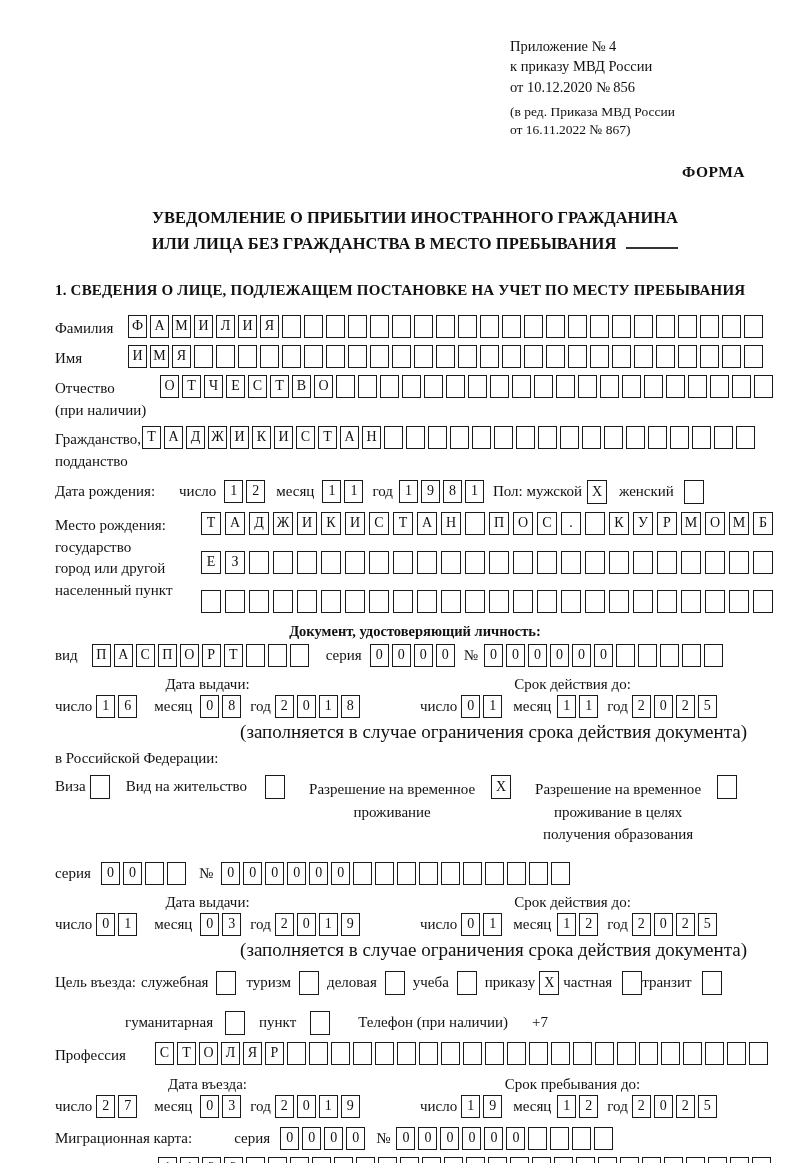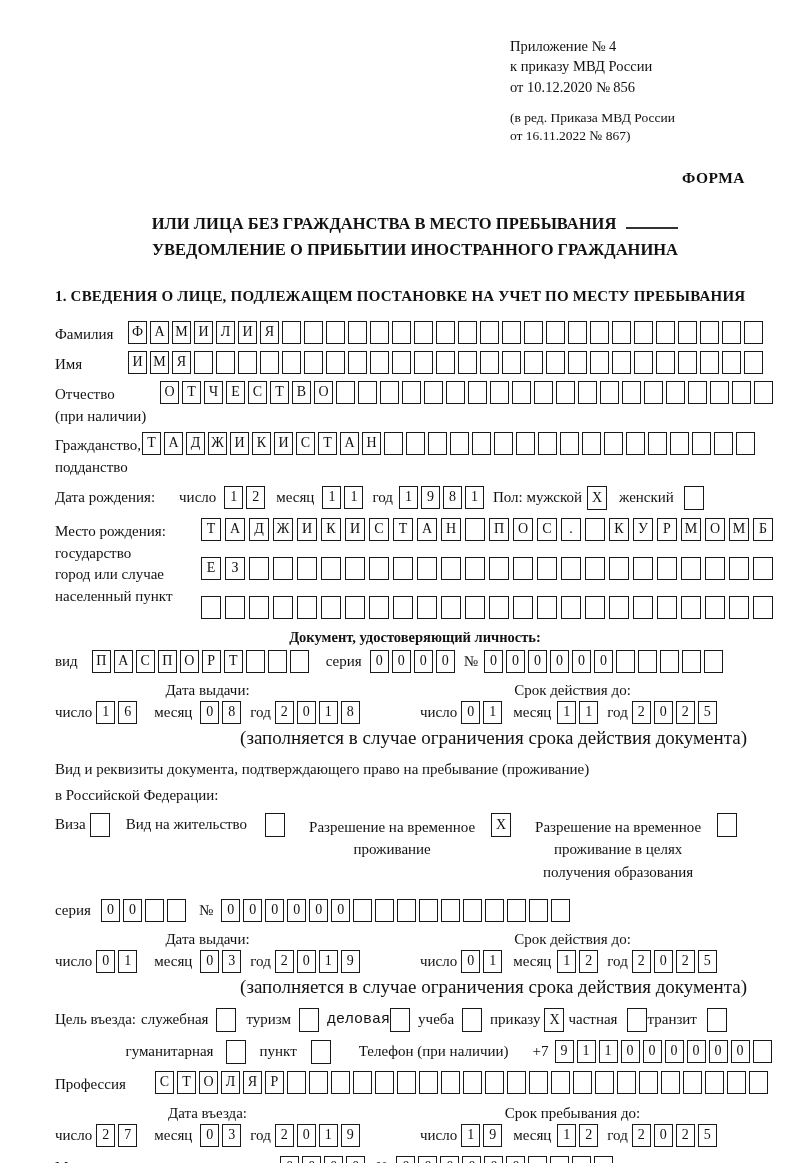--- a/index.html
+++ b/index.html
@@ -1,20 +1,20 @@
 <!DOCTYPE html>
 <html><head>
 <meta charset="utf-8">
 <style>
   *{margin:0;padding:0;box-sizing:border-box;}
   html,body{background:#fff;}
   body{width:800px;font-family:"Liberation Serif","DejaVu Serif",serif;color:#111;}
   .page{width:800px;min-height:1163px;background:#fff;padding:36px 25px 28px 55px;}
   .apx{margin-left:455px;font-size:14.5px;line-height:1.4;}
-  .apx2{margin-left:455px;font-size:13.5px;line-height:1.35;margin-top:12px;}
+  .apx2{margin-left:455px;font-size:13.5px;line-height:1.35;margin-top:6px;}
   .forma{margin-top:24px;text-align:right;padding-right:30px;font-weight:bold;font-size:15.5px;letter-spacing:.5px;}
   .title{margin-top:24px;text-align:center;font-weight:bold;font-size:16.5px;line-height:1.55;}
   .blank{display:inline-block;width:52px;border-bottom:2.5px solid #333;height:13px;margin-left:10px;}
   .sec{margin-top:26px;font-weight:bold;font-size:15px;letter-spacing:.2px;}
   .frow{display:flex;align-items:flex-start;margin-top:5px;}
   .lbl{font-size:15px;line-height:1.45;flex:0 0 auto;padding-top:3px;}
   .cells{white-space:nowrap;flex:0 0 auto;}
   .cell{display:inline-block;width:19px;height:23px;border:1.5px solid #1a1a1a;margin-right:3px;text-align:center;font-size:14px;line-height:20px;vertical-align:top;background:#fff;}
   .wide .cell{width:20px;margin-right:4px;}
   .vgap{margin-top:16px;}
@@ -43,22 +43,22 @@
     <div>от 10.12.2020 № 856</div>
   </div>
   <div class="apx2">
     <div>(в ред. Приказа МВД России</div>
     <div>от 16.11.2022 № 867)</div>
   </div>
 
   <div class="forma">ФОРМА</div>
 
   <div class="title">
+    <div>УВЕДОМЛЕНИЕ О ПРИБЫТИИ ИНОСТРАННОГО ГРАЖДАНИНА</div>
     <div><span>ИЛИ ЛИЦА БЕЗ ГРАЖДАНСТВА В МЕСТО ПРЕБЫВАНИЯ</span><span class="blank"></span></div>
-    <div>УВЕДОМЛЕНИЕ О ПРИБЫТИИ ИНОСТРАННОГО ГРАЖДАНИНА</div>
   </div>
 
   <div class="sec">1. СВЕДЕНИЯ О ЛИЦЕ, ПОДЛЕЖАЩЕМ ПОСТАНОВКЕ НА УЧЕТ ПО МЕСТУ ПРЕБЫВАНИЯ</div>
 
   <div class="frow" style="margin-top:16px;">
     <span class="lbl" style="width:73px;">Фамилия</span>
     <span class="cells"><span class="cell">Ф</span><span class="cell">А</span><span class="cell">М</span><span class="cell">И</span><span class="cell">Л</span><span class="cell">И</span><span class="cell">Я</span><span class="cell"></span><span class="cell"></span><span class="cell"></span><span class="cell"></span><span class="cell"></span><span class="cell"></span><span class="cell"></span><span class="cell"></span><span class="cell"></span><span class="cell"></span><span class="cell"></span><span class="cell"></span><span class="cell"></span><span class="cell"></span><span class="cell"></span><span class="cell"></span><span class="cell"></span><span class="cell"></span><span class="cell"></span><span class="cell"></span><span class="cell"></span><span class="cell"></span></span>
   </div>
 
   <div class="frow">
@@ -93,21 +93,21 @@
     <span class="w" style="margin-right:5px;">Пол: мужской</span>
     <span class="chk">X</span>
     <span class="w" style="margin-left:12px;margin-right:10px;">женский</span>
     <span class="chk"></span>
   </div>
 
   <div class="frow" style="margin-top:8px;">
     <span class="lbl" style="width:146px;">
       <span>Место рождения:</span><br>
       <span>государство</span><br>
-      <span>город или случае</span><br>
+      <span>город или другой</span><br>
       <span>населенный пункт</span>
     </span>
     <span>
       <span class="cells wide" style="display:block;"><span class="cell">Т</span><span class="cell">А</span><span class="cell">Д</span><span class="cell">Ж</span><span class="cell">И</span><span class="cell">К</span><span class="cell">И</span><span class="cell">С</span><span class="cell">Т</span><span class="cell">А</span><span class="cell">Н</span><span class="cell"></span><span class="cell">П</span><span class="cell">О</span><span class="cell">С</span><span class="cell">.</span><span class="cell"></span><span class="cell">К</span><span class="cell">У</span><span class="cell">Р</span><span class="cell">М</span><span class="cell">О</span><span class="cell">М</span><span class="cell">Б</span></span>
       <span class="cells wide vgap" style="display:block;"><span class="cell">Е</span><span class="cell">З</span><span class="cell"></span><span class="cell"></span><span class="cell"></span><span class="cell"></span><span class="cell"></span><span class="cell"></span><span class="cell"></span><span class="cell"></span><span class="cell"></span><span class="cell"></span><span class="cell"></span><span class="cell"></span><span class="cell"></span><span class="cell"></span><span class="cell"></span><span class="cell"></span><span class="cell"></span><span class="cell"></span><span class="cell"></span><span class="cell"></span><span class="cell"></span><span class="cell"></span></span>
       <span class="cells wide vgap" style="display:block;"><span class="cell"></span><span class="cell"></span><span class="cell"></span><span class="cell"></span><span class="cell"></span><span class="cell"></span><span class="cell"></span><span class="cell"></span><span class="cell"></span><span class="cell"></span><span class="cell"></span><span class="cell"></span><span class="cell"></span><span class="cell"></span><span class="cell"></span><span class="cell"></span><span class="cell"></span><span class="cell"></span><span class="cell"></span><span class="cell"></span><span class="cell"></span><span class="cell"></span><span class="cell"></span><span class="cell"></span></span>
     </span>
   </div>
 
   <div class="dochead">Документ, удостоверяющий личность:</div>
@@ -140,21 +140,20 @@
         <span class="cells" style="margin-right:8px;"><span class="cell">0</span><span class="cell">1</span></span>
         <span class="w" style="margin-right:6px;">месяц</span>
         <span class="cells" style="margin-right:6px;"><span class="cell">1</span><span class="cell">1</span></span>
         <span class="w" style="margin-right:4px;">год</span>
         <span class="cells"><span class="cell">2</span><span class="cell">0</span><span class="cell">2</span><span class="cell">5</span></span>
       </div>
     </div>
   </div>
   <div class="note-r">(заполняется в случае ограничения срока действия документа)</div>
 
-  <div class="ptext">Вид и реквизиты документа, подтверждающего право на пребывание (проживание)</div>
   <div class="ptext" style="margin-top:4px;">в Российской Федерации:</div>
 
   <div class="opt-row">
     <span class="w" style="margin-right:4px;">Виза</span>
     <span class="chk"></span>
     <span class="w" style="margin-left:16px;margin-right:18px;">Вид на жительство</span>
     <span class="chk"></span>
     <span class="opt-multi" style="width:182px;margin-left:16px;margin-right:8px;">Разрешение на временное проживание</span>
     <span class="chk">X</span>
     <span class="opt-multi" style="width:182px;margin-left:16px;margin-right:8px;">Разрешение на временное проживание в целях получения образования</span>
@@ -193,40 +192,39 @@
     </div>
   </div>
   <div class="note-r">(заполняется в случае ограничения срока действия документа)</div>
 
   <div class="inrow" style="margin-top:10px;">
     <span class="w" style="margin-right:5px;">Цель въезда:</span>
     <span class="w" style="margin-right:8px;">служебная</span>
     <span class="chk"></span>
     <span class="w" style="margin-left:10px;margin-right:8px;">туризм</span>
     <span class="chk"></span>
-    <span class="w" style="margin-left:8px;margin-right:0;font-family:Liberation Mono, monospace;">деловая</span>
+    <span class="w" style="margin-left:8px;margin-right:8px;">деловая</span>
     <span class="chk"></span>
     <span class="w" style="margin-left:8px;margin-right:8px;">учеба</span>
     <span class="chk"></span>
     <span class="w" style="margin-left:8px;margin-right:4px;">приказу</span>
     <span class="chk">X</span>
     <span class="w" style="margin-left:4px;margin-right:10px;">частная</span>
     <span class="chk"></span>
     <span class="w" style="margin-left:0;margin-right:10px;">транзит</span>
     <span class="chk"></span>
   </div>
 
-  <div class="inrow" style="margin-top:8px;justify-content:center;">
+  <div class="inrow" style="margin-top:16px;">
     <span class="w" style="margin-left:70px;margin-right:12px;">гуманитарная</span>
     <span class="chk"></span>
     <span class="w" style="margin-left:14px;margin-right:14px;">пункт</span>
     <span class="chk"></span>
     <span class="w" style="margin-left:28px;margin-right:24px;">Телефон (при наличии)</span>
     <span class="w" style="margin-right:6px;">+7</span>
-    <span class="cells"><span class="cell">9</span><span class="cell">1</span><span class="cell">1</span><span class="cell">0</span><span class="cell">0</span><span class="cell">0</span><span class="cell">0</span><span class="cell">0</span><span class="cell">0</span><span class="cell"></span></span>
   </div>
 
   <div class="frow" style="margin-top:7px;">
     <span class="lbl" style="width:100px;">Профессия</span>
     <span class="cells"><span class="cell">С</span><span class="cell">Т</span><span class="cell">О</span><span class="cell">Л</span><span class="cell">Я</span><span class="cell">Р</span><span class="cell"></span><span class="cell"></span><span class="cell"></span><span class="cell"></span><span class="cell"></span><span class="cell"></span><span class="cell"></span><span class="cell"></span><span class="cell"></span><span class="cell"></span><span class="cell"></span><span class="cell"></span><span class="cell"></span><span class="cell"></span><span class="cell"></span><span class="cell"></span><span class="cell"></span><span class="cell"></span><span class="cell"></span><span class="cell"></span><span class="cell"></span><span class="cell"></span></span>
   </div>
 
   <div class="tc">
     <div class="tc-l">
       <div class="tc-head">Дата въезда:</div>

